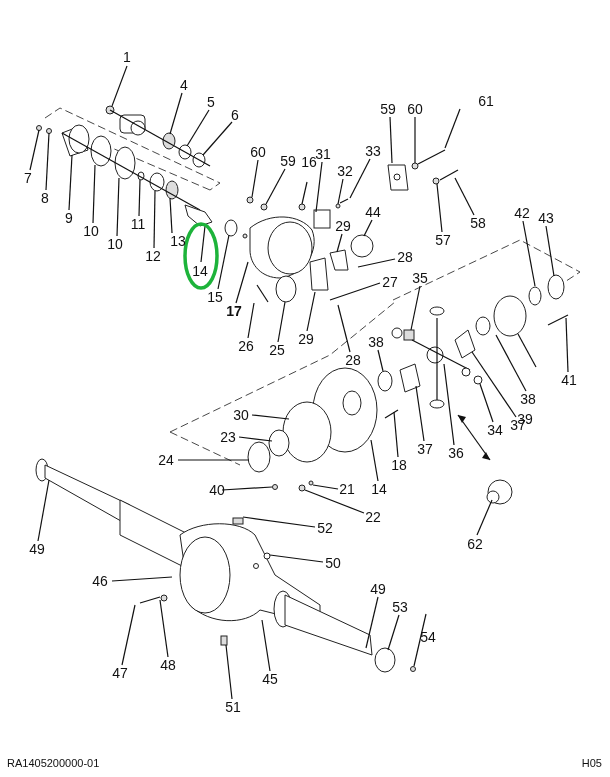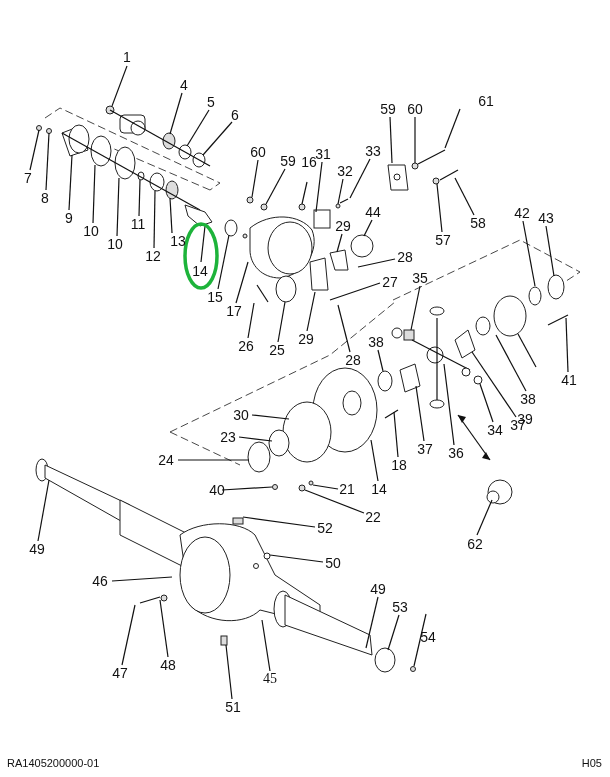--- a/index.html
+++ b/index.html
@@ -223,21 +223,21 @@
     <div class="callout" style="left: 28px; top: 178px;">7</div>
     <div class="callout" style="left: 45px; top: 198px;">8</div>
     <div class="callout" style="left: 69px; top: 218px;">9</div>
     <div class="callout" style="left: 91px; top: 231px;">10</div>
     <div class="callout" style="left: 115px; top: 244px;">10</div>
     <div class="callout" style="left: 138px; top: 224px;">11</div>
     <div class="callout" style="left: 153px; top: 256px;">12</div>
     <div class="callout" style="left: 178px; top: 241px;">13</div>
     <div class="callout" style="left: 200px; top: 271px;">14</div>
     <div class="callout" style="left: 215px; top: 297px;">15</div>
-    <div class="callout" style="left: 234px; top: 311px;">17</div>
+    <div class="callout" style="left: 234px; top: 311px; font-weight: bold;">17</div>
     <div class="callout" style="left: 258px; top: 152px;">60</div>
     <div class="callout" style="left: 288px; top: 161px;">59</div>
     <div class="callout" style="left: 309px; top: 162px;">16</div>
     <div class="callout" style="left: 323px; top: 154px;">31</div>
     <div class="callout" style="left: 345px; top: 171px;">32</div>
     <div class="callout" style="left: 373px; top: 151px;">33</div>
     <div class="callout" style="left: 373px; top: 212px;">44</div>
     <div class="callout" style="left: 343px; top: 226px;">29</div>
     <div class="callout" style="left: 405px; top: 257px;">28</div>
     <div class="callout" style="left: 390px; top: 282px;">27</div>
@@ -272,18 +272,18 @@
     <div class="callout" style="left: 475px; top: 544px;">62</div>
     <div class="callout" style="left: 37px; top: 549px;">49</div>
     <div class="callout" style="left: 325px; top: 528px;">52</div>
     <div class="callout" style="left: 333px; top: 563px;">50</div>
     <div class="callout" style="left: 100px; top: 581px;">46</div>
     <div class="callout" style="left: 378px; top: 589px;">49</div>
     <div class="callout" style="left: 400px; top: 607px;">53</div>
     <div class="callout" style="left: 428px; top: 606px; margin-top: 31px;">54</div>
     <div class="callout" style="left: 120px; top: 673px;">47</div>
     <div class="callout" style="left: 168px; top: 665px;">48</div>
-    <div class="callout" style="left: 270px; top: 679px; font-family: Liberation Serif, serif;">45</div>
+    <div class="callout" style="left: 270px; top: 679px;">45</div>
     <div class="callout" style="left: 233px; top: 707px;">51</div>
   </div>
 
 <div class="footer-left">RA1405200000-01</div>
 <div class="footer-right">H05</div>
 
 </body></html>

